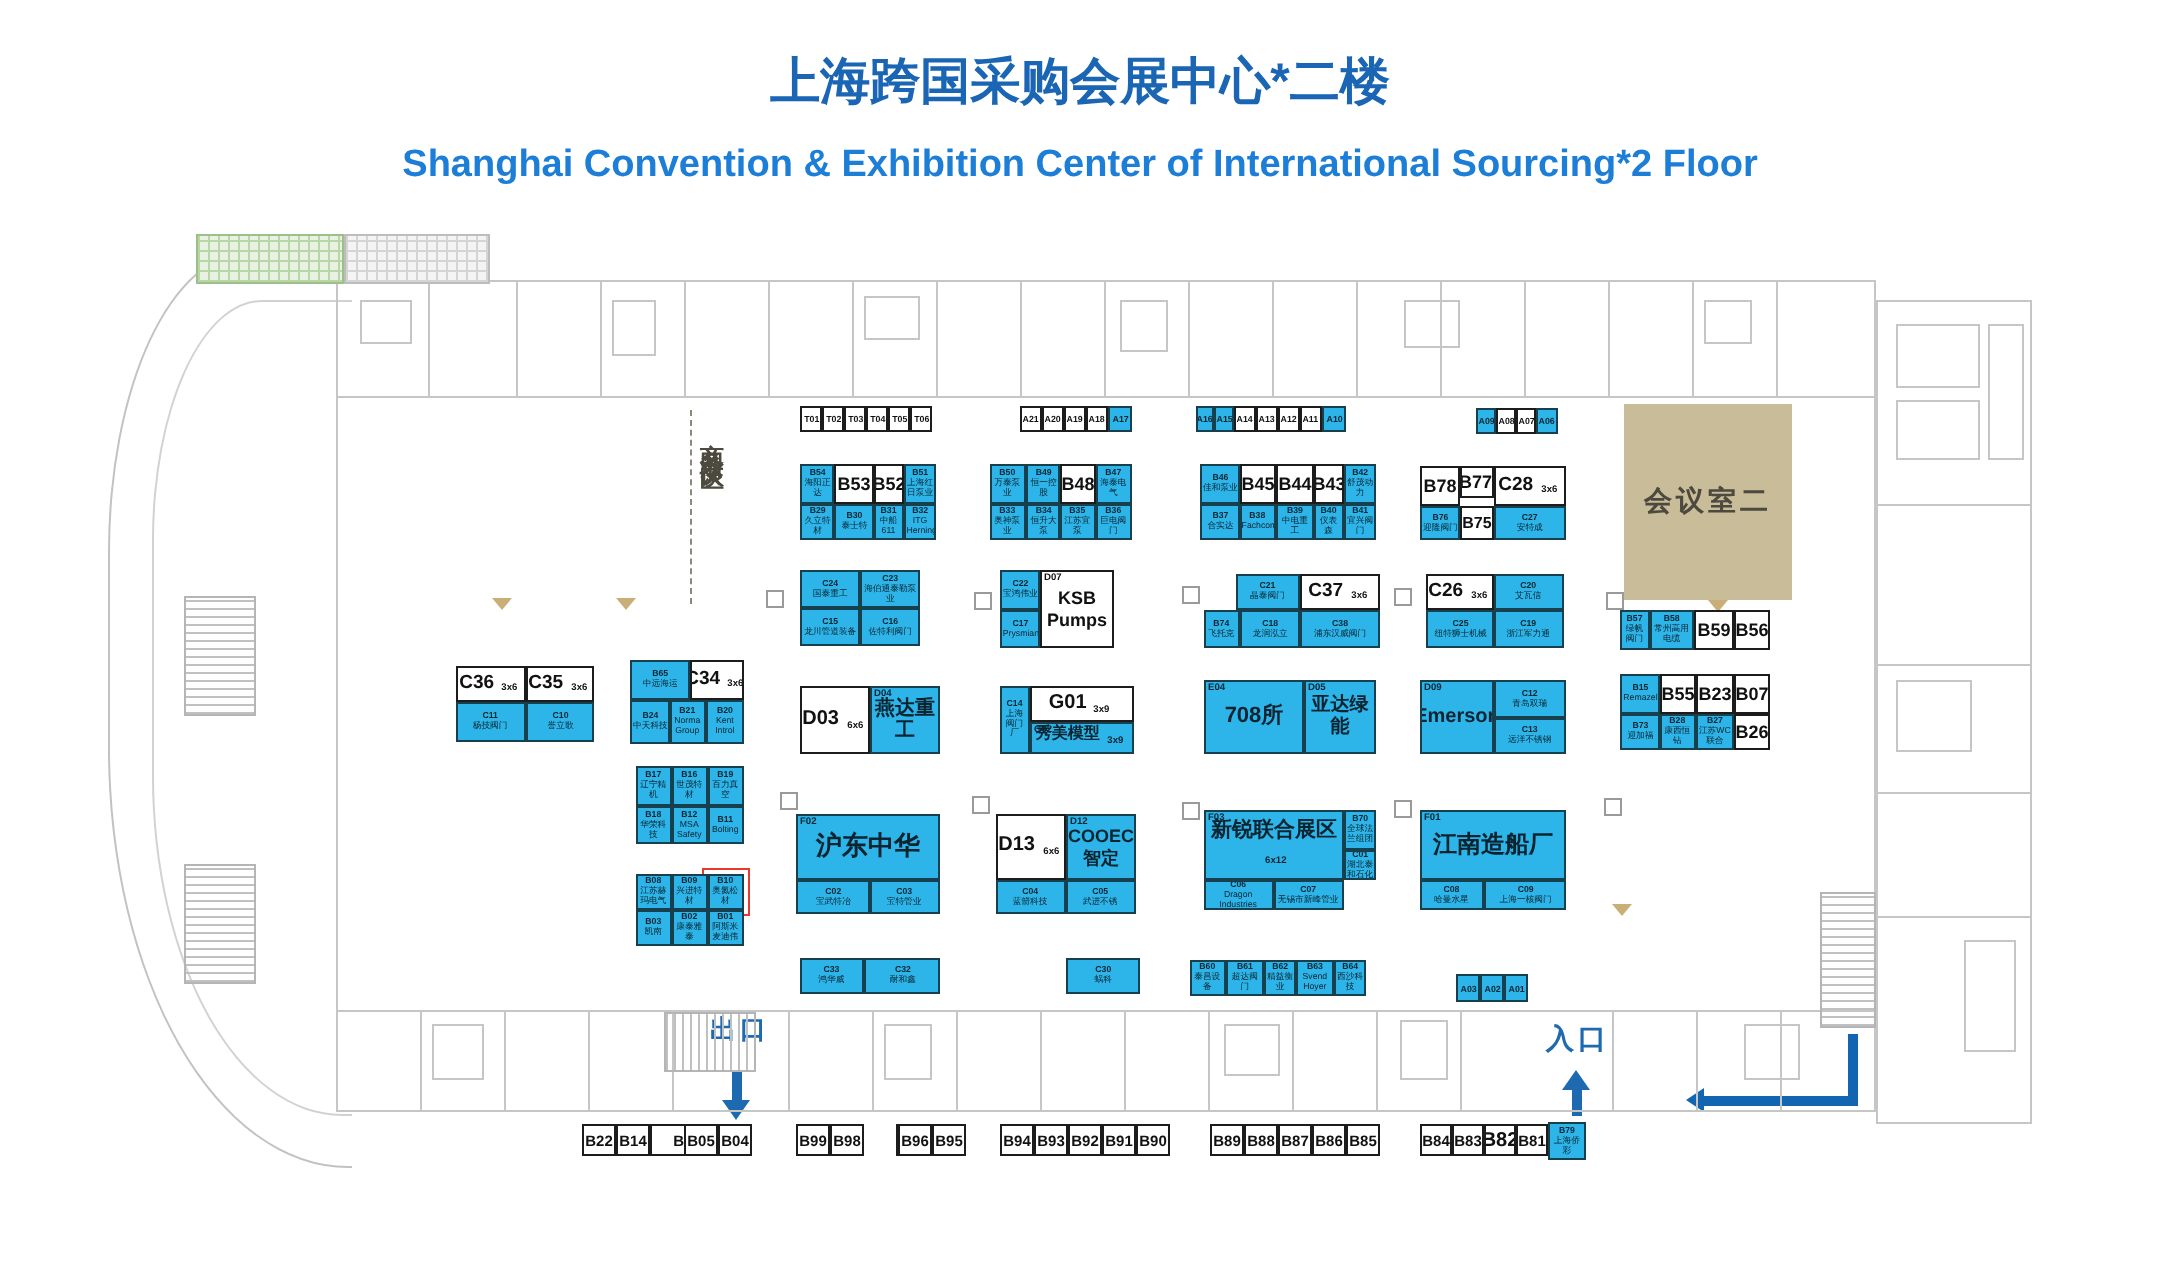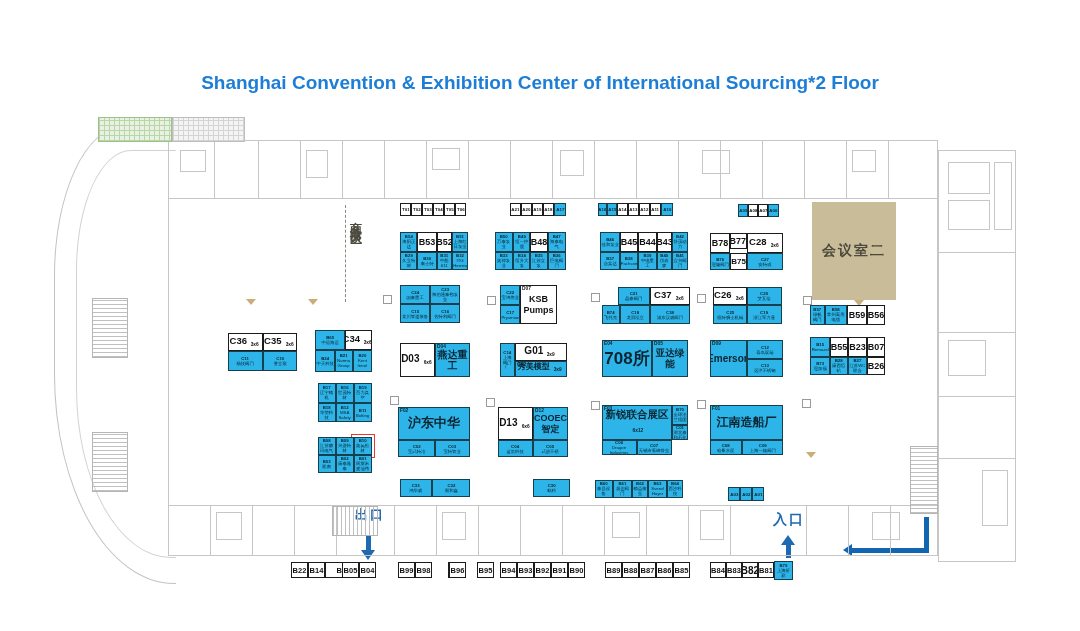--- a/index.html
+++ b/index.html
@@ -64,20 +64,21 @@
   .tri-up{border-left:7px solid transparent;border-right:7px solid transparent;border-bottom:10px solid #1e6ab0;}
   .tri-left{border-top:6px solid transparent;border-bottom:6px solid transparent;border-right:9px solid #1266b1;}
   .route{position:absolute;background:#1266b1;}
   .redbox{position:absolute;left:351px;top:434px;width:24px;height:24px;
           border:1.5px solid #e8392e;box-sizing:border-box;}
 </style>
 </head>
 <body>
 
 <div class="page">
+  <h1 class="title-zh">上海跨国采购会展中心*二楼</h1>
   <h2 class="title-en">Shanghai Convention &amp; Exhibition Center of International Sourcing*2 Floor</h2>
 
   <div id="plan">
     <div class="curve1"></div>
     <div class="curve2"></div>
 
     <div class="vdash"></div>
     <div class="vlabel">
       <span>商务洽谈区</span>
     </div>
@@ -610,21 +611,21 @@
       </div>
       <div class="booth bw" style="left: 515px; top: 343px; width: 52px; height: 18px;">
         <span class="wc" style="font-size:10px">G01<span class="sz">3x9</span></span>
       </div>
       <div class="booth bb" style="left: 515px; top: 361px; width: 52px; height: 16px;">
         <span class="tlc">G02</span>
         <span class="bn" style="font-size:8px">秀美模型<span class="sz">3x9</span></span>
       </div>
       <div class="booth bb" style="left: 602px; top: 340px; width: 50px; height: 37px;">
         <span class="tlc">E04</span>
-        <span class="bn" style="font-size:17px">708所</span>
+        <span class="bn" style="font-size:11px">708所</span>
       </div>
       <div class="booth bb" style="left: 652px; top: 340px; width: 36px; height: 37px;">
         <span class="tlc">D05</span>
         <span class="bn" style="font-size:9.5px">亚达绿能</span>
       </div>
       <div class="booth bb" style="left: 710px; top: 340px; width: 37px; height: 37px;">
         <span class="tlc">D09</span>
         <span class="bn" style="font-size:10px">Emerson</span>
       </div>
       <div class="booth bb" style="left: 747px; top: 340px; width: 36px; height: 19px;">
@@ -868,21 +869,21 @@
       </div>
       <div class="booth bw" style="left: 415px; top: 562px; width: 17px; height: 16px;">
         <span class="wc" style="font-size:7.5px">B98</span>
       </div>
       <div class="booth bw" style="left: 448px; top: 562px; width: 17px; height: 16px;">
         <span class="wc" style="font-size:7.5px">B97</span>
       </div>
       <div class="booth bw" style="left: 449px; top: 562px; width: 17px; height: 16px;">
         <span class="wc" style="font-size:7.5px">B96</span>
       </div>
-      <div class="booth bw" style="left: 466px; top: 562px; width: 17px; height: 16px; margin-left: 11px;">
+      <div class="booth bw" style="left: 466px; top: 562px; width: 17px; height: 16px;">
         <span class="wc" style="font-size:7.5px">B95</span>
       </div>
       <div class="booth bw" style="left: 500px; top: 562px; width: 17px; height: 16px;">
         <span class="wc" style="font-size:7.5px">B94</span>
       </div>
       <div class="booth bw" style="left: 517px; top: 562px; width: 17px; height: 16px;">
         <span class="wc" style="font-size:7.5px">B93</span>
       </div>
       <div class="booth bw" style="left: 534px; top: 562px; width: 17px; height: 16px;">
         <span class="wc" style="font-size:7.5px">B92</span>

